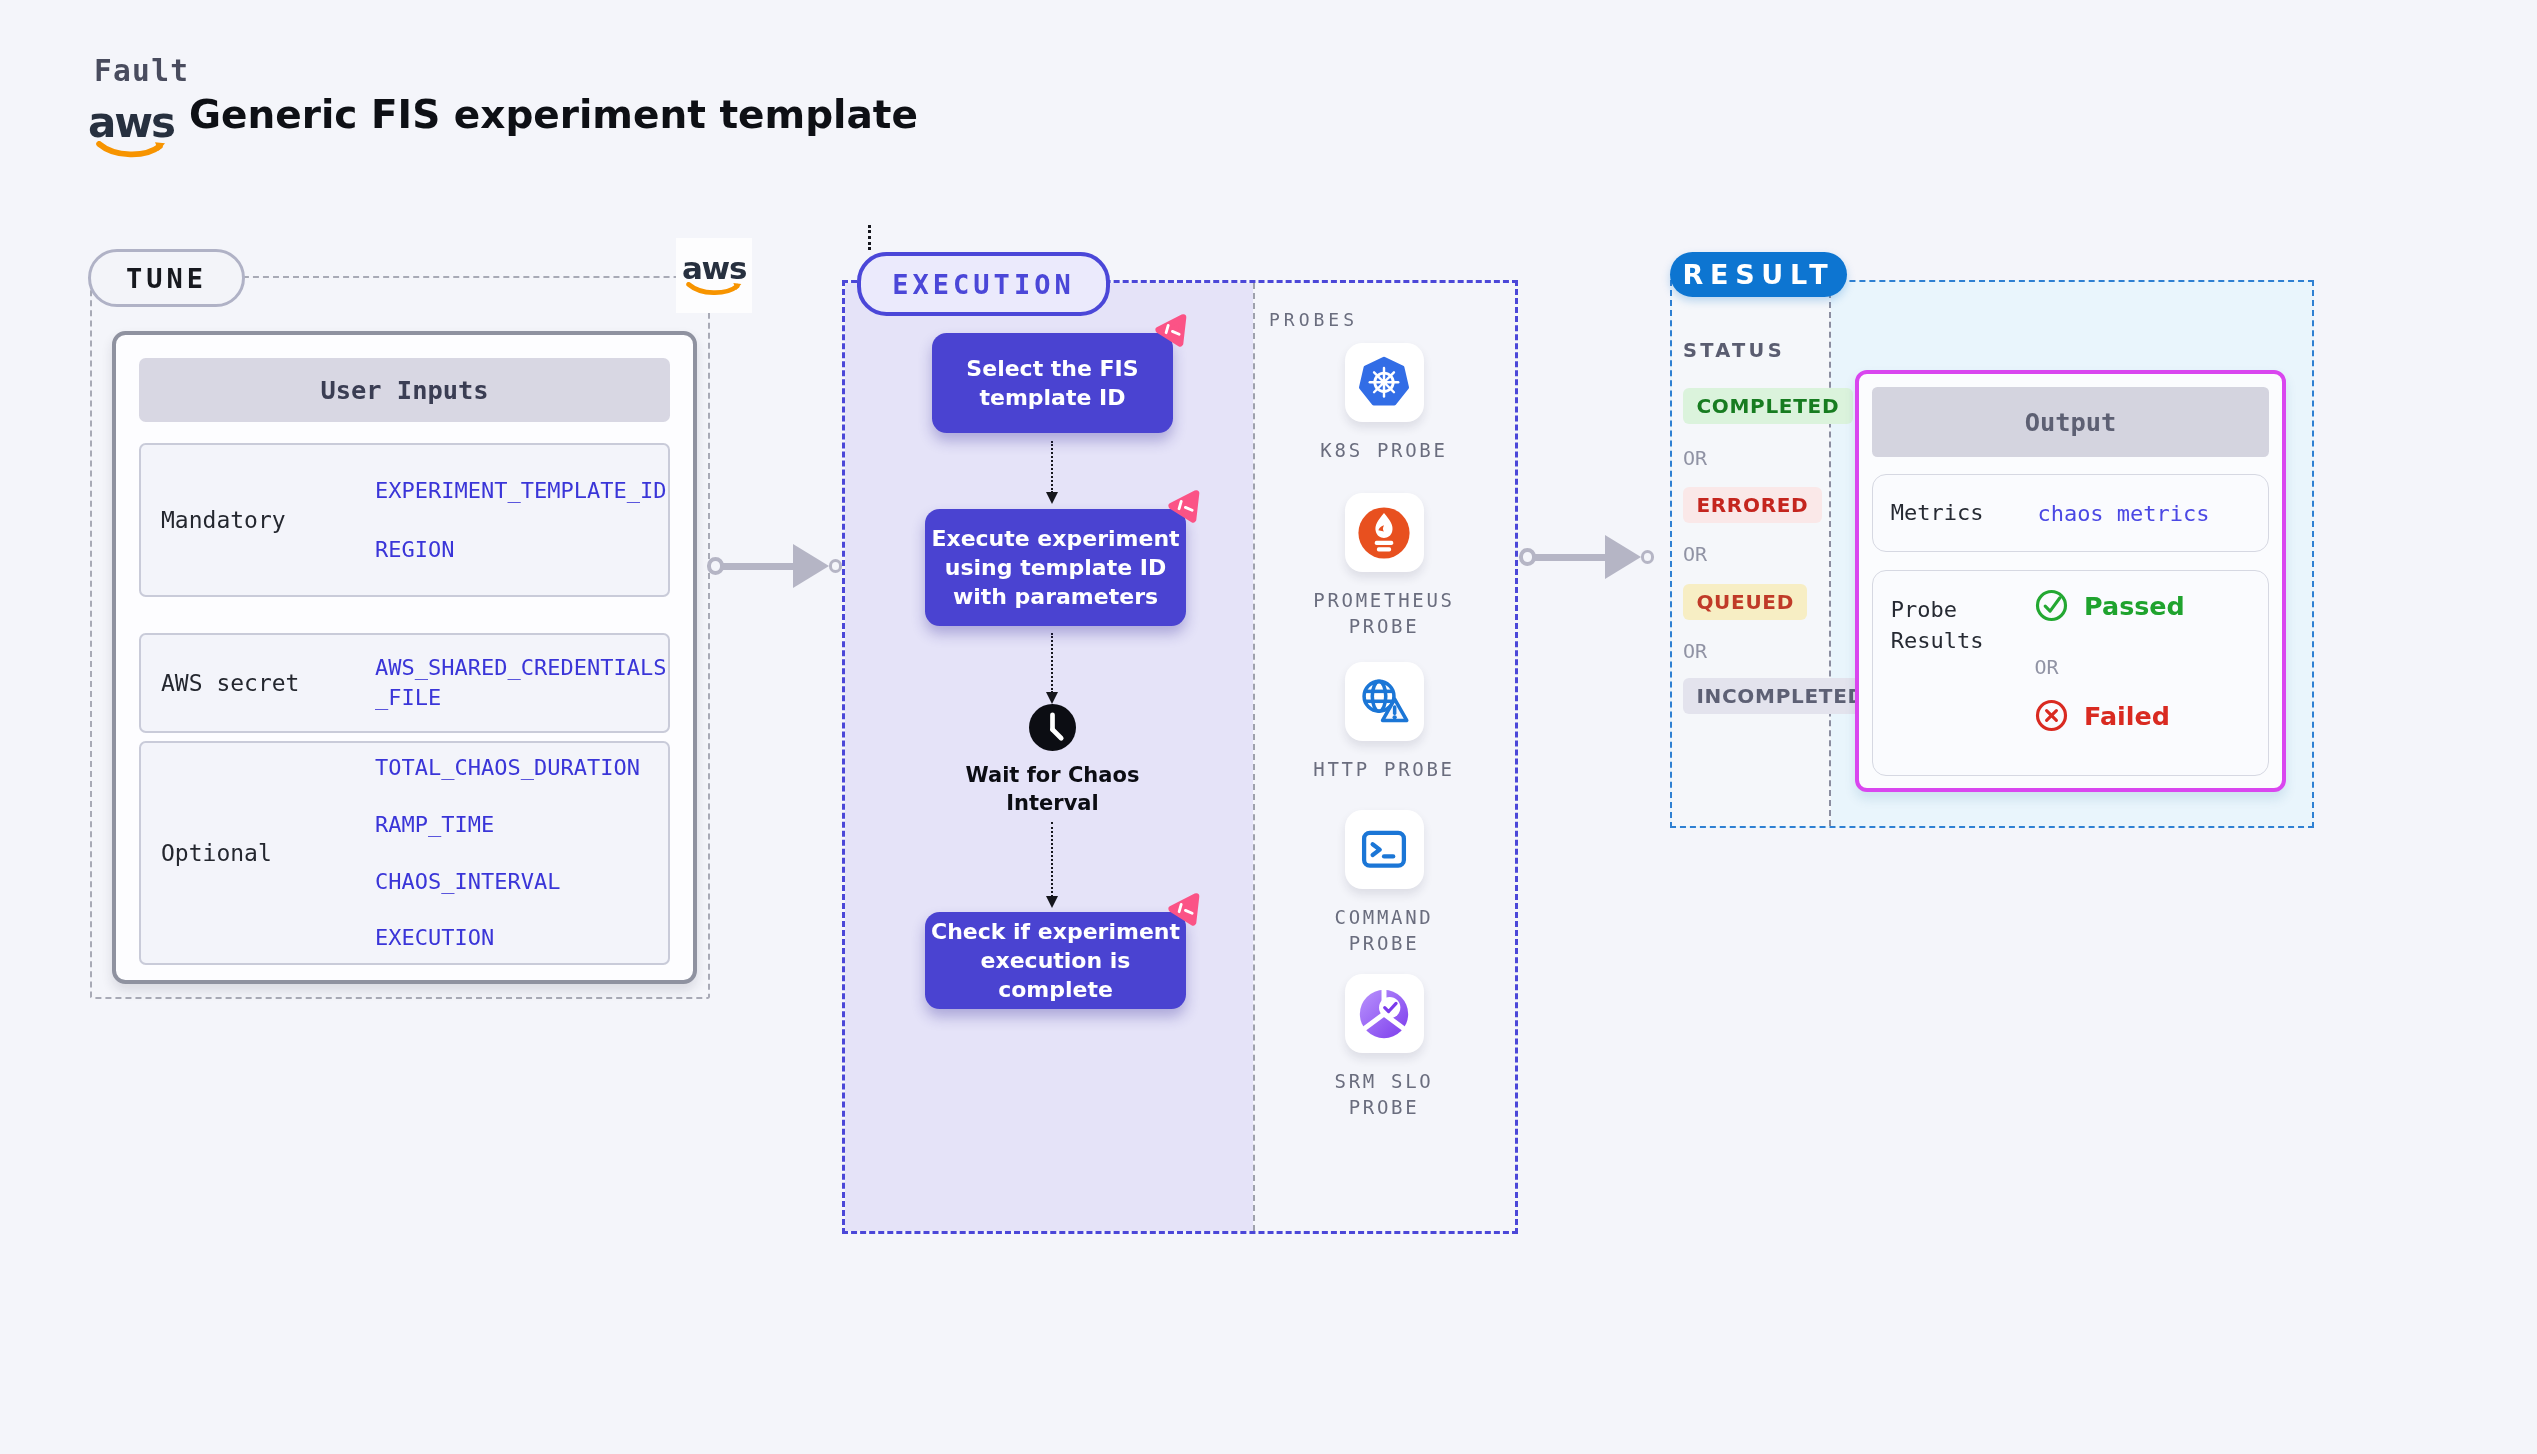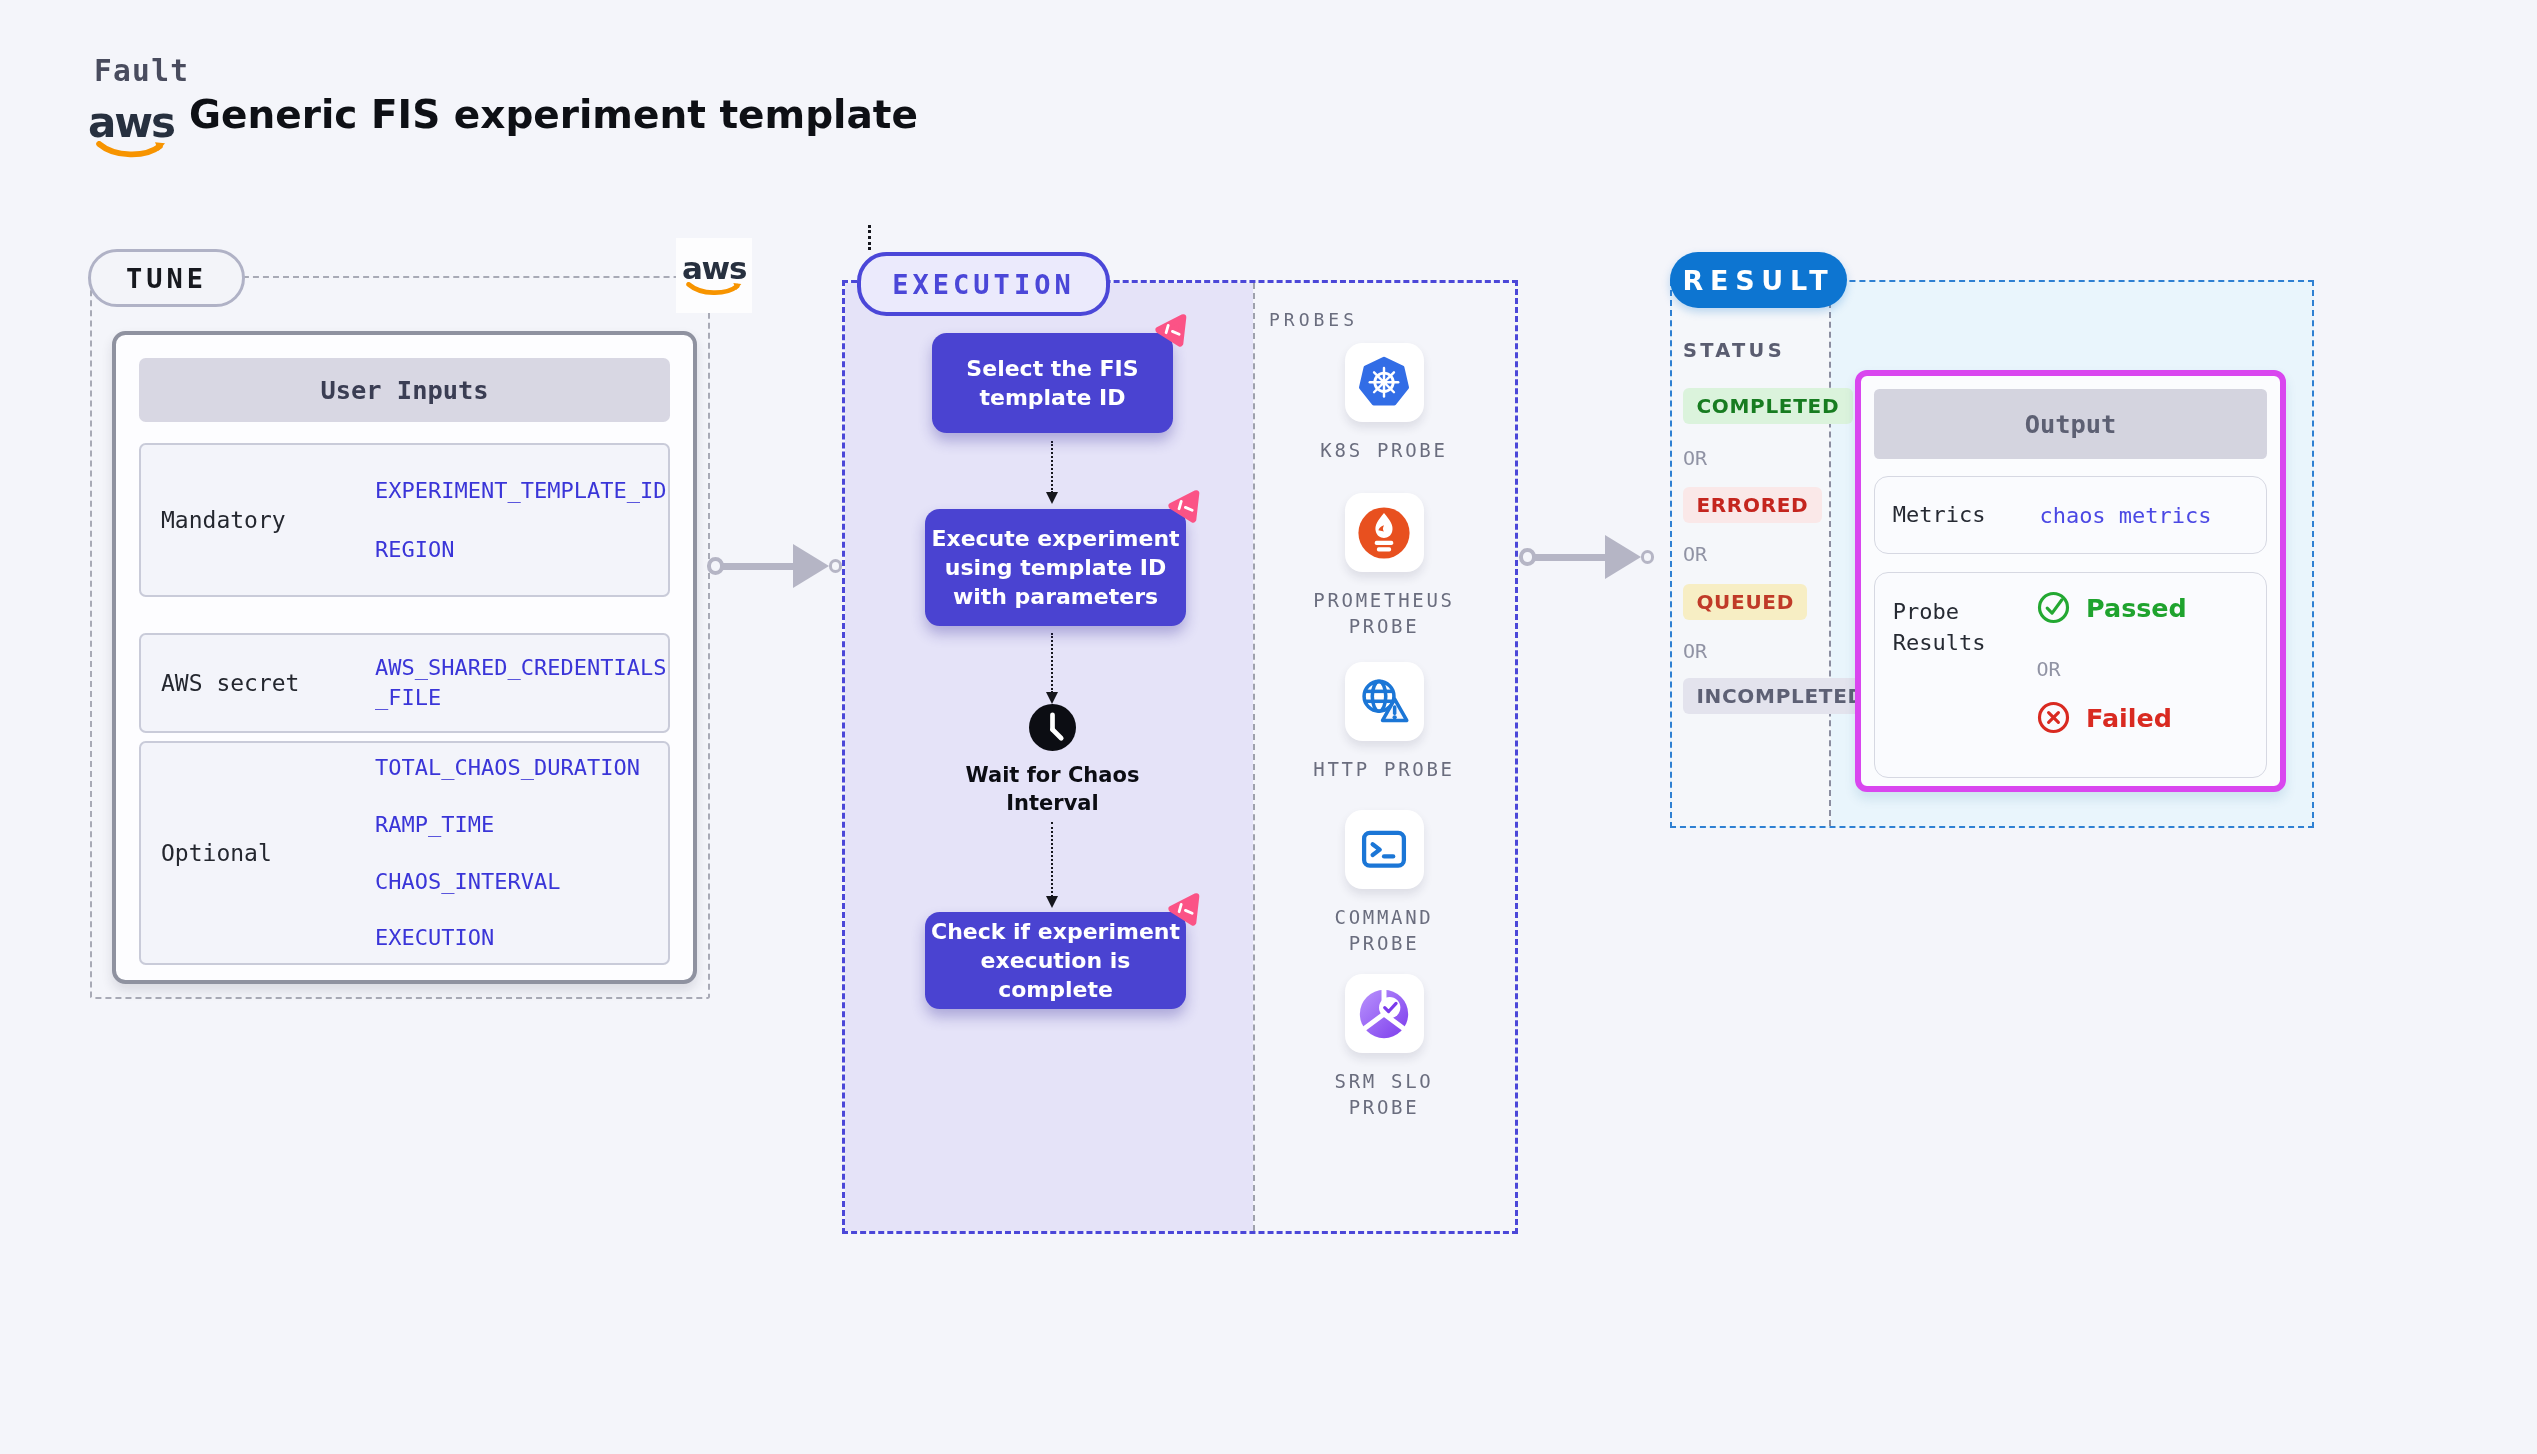--- a/index.html
+++ b/index.html
@@ -17,21 +17,21 @@
   .title{position:absolute;left:189px;top:92px;margin:0;font-size:39px;font-weight:bold;color:#0e1015;}
 
   
   .pill{position:absolute;display:flex;align-items:center;justify-content:center;border-radius:29.5px;z-index:6;}
   .tune-pill{left:88px;top:249px;width:151px;height:52px;background:#f3f4f9;border:3.3px solid #b0b2c6;
              font-family:"DejaVu Sans Mono","Liberation Mono",monospace;font-weight:bold;font-size:27px;
              color:#17191f;letter-spacing:4px;}
   .exec-pill{left:857px;top:252px;width:245px;height:56px;background:#ebeafc;border:4px solid #4b47d8;
              font-family:"DejaVu Sans Mono","Liberation Mono",monospace;font-weight:bold;font-size:27px;
              color:#4b47d8;letter-spacing:4px;}
-  .result-pill{left:1670px;top:252px;width:177px;height:56px;background:#0d75d1;
+  .result-pill{left:1670px;top:252px;width:177px;height:45px;background:#0d75d1;
                font-weight:bold;font-size:27px;color:#ffffff;letter-spacing:6.7px;
                box-shadow:0 4px 8px rgba(13,117,209,.25);}
 
   
   .tune-container{position:absolute;left:90px;top:276px;width:616px;height:719px;
                   border:2.7px dashed #a8aab6;border-radius:2.7px;}
   .aws-corner{position:absolute;left:676px;top:238px;width:76px;height:75px;background:#fdfdfe;
               z-index:5;display:flex;flex-direction:column;align-items:center;justify-content:center;line-height:1;}
   .aws-corner .aws-word{font-size:31px;letter-spacing:-1.3px;}
   .aws-corner .aws-smile{width:59px;height:16px;margin-top:-2px;}
@@ -115,21 +115,21 @@
   .status-title{position:absolute;left:1683px;top:339px;font-size:19.4px;font-weight:bold;color:#5a5d70;
                 letter-spacing:3.3px;z-index:5;}
   .status-badge{position:absolute;left:1683px;height:36px;display:inline-flex;align-items:center;border-radius:6px;
                 padding:0 13.4px;font-size:20px;font-weight:bold;letter-spacing:0.7px;z-index:5;}
   .sb-0{top:388px;} .sb-1{top:487px;} .sb-2{top:584px;} .sb-3{top:678px;}
   .or-text{position:absolute;left:1683px;font-family:"DejaVu Sans Mono","Liberation Mono",monospace;
            font-size:20px;color:#9093a4;z-index:5;}
   .or-0{top:446px;} .or-1{top:542px;} .or-2{top:639px;}
 
   .output-card{position:absolute;left:1855px;top:370px;width:431px;height:422px;background:#fbfcfe;
-               border:6px solid #d946ef;border-radius:12px;box-shadow:0 6.7px 12px rgba(0,90,140,.12);
+               border:4px solid #d946ef;border-radius:12px;box-shadow:0 6.7px 12px rgba(0,90,140,.12);
                box-sizing:border-box;z-index:5;}
   .output-header{position:absolute;left:13.4px;right:13.4px;top:13.4px;height:70px;background:#d4d4df;border-radius:5.4px;
                  display:flex;align-items:center;justify-content:center;
                  font-family:"DejaVu Sans Mono","Liberation Mono",monospace;
                  font-weight:bold;font-size:25.4px;color:#5d6073;}
   .output-row{position:absolute;left:13.4px;right:13.4px;background:#fafbfe;border:1.3px solid #d6d8e2;border-radius:14px;
               box-sizing:border-box;}
   .metrics-row{top:100px;height:78px;}
   .proberes-row{top:196px;height:206px;}
   .out-label{position:absolute;left:17.4px;font-family:"DejaVu Sans Mono","Liberation Mono",monospace;

